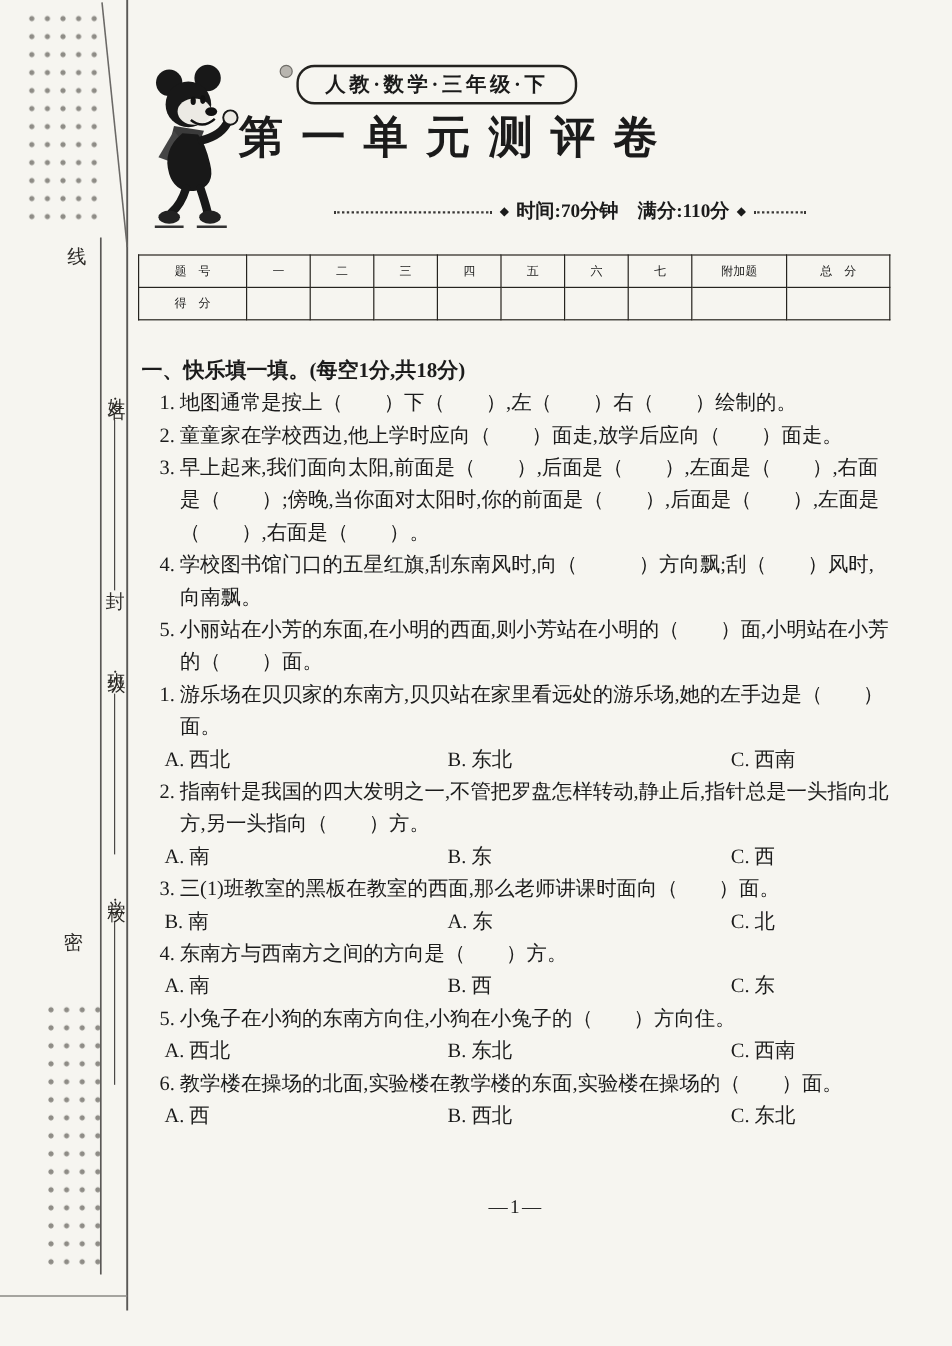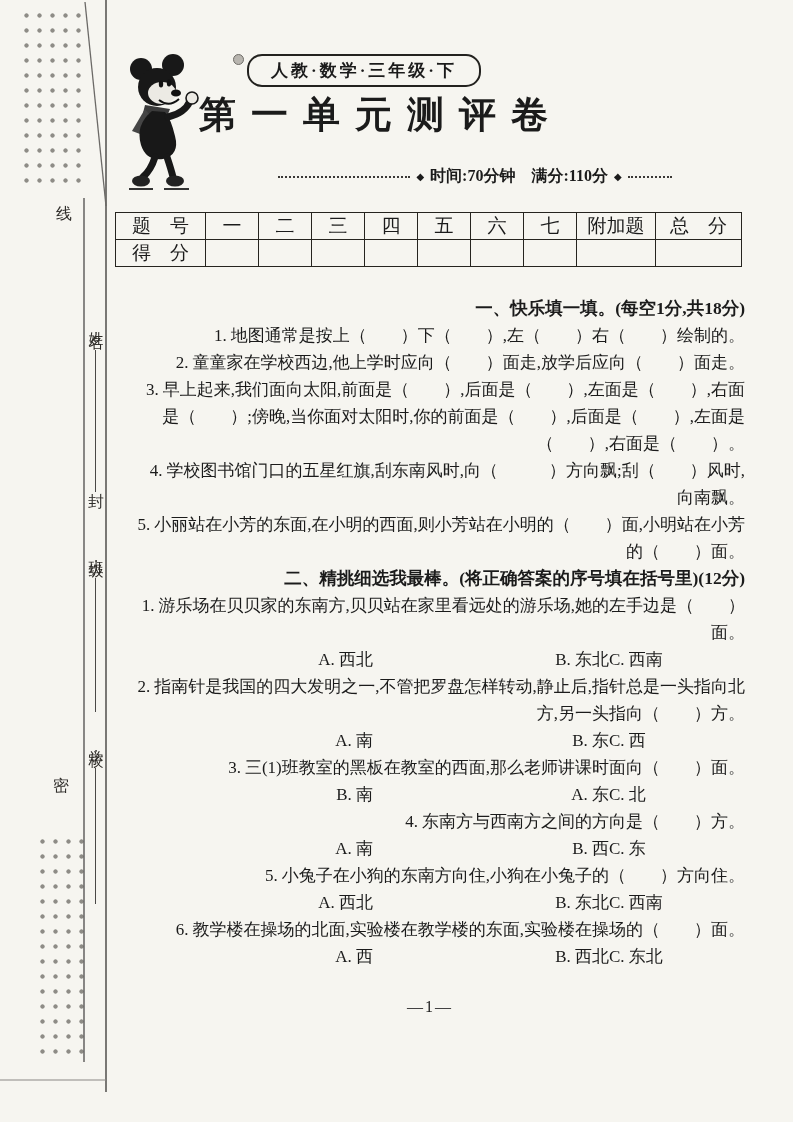--- a/index.html
+++ b/index.html
@@ -69,25 +69,25 @@
   }
   .leader { border-top:2.6px dotted #3a3836; height:0; }
   .leader-left { width:132px; }
   .leader-right { width:44px; }
   .diamond { font-size:10px; line-height:1; color:#1b1b1b; }
 
   
   .score-table { border-collapse:collapse; width:626px; table-layout:fixed; }
   .score-table td {
     border:1.8px solid #26241f; height:27px; text-align:center;
-    font-size:19px; padding:0 2px;
+    font-size:10px; padding:0 2px;
   }
 
   
-  .part { font-size:17px;text-align:right; }
+  .part { font-size:17px; }
   .part-1 { margin-top:28px; }
   .part-heading { font-size:17.5px; font-weight:bold; line-height:27px; margin-left:3px; }
   .question {
     margin-left:18px; padding-left:17px; text-indent:-17px; line-height:27px;
   }
   .q-num { padding-right:4px; }
   .options { margin-left:22px; display:flex; line-height:27px; }
   .opt { width:236px; }
   .opt:last-child { width:auto; }
 
@@ -232,21 +232,20 @@
           <span class="q-num">4.</span><span class="q-text">学校图书馆门口的五星红旗,刮东南风时,向（　　　）方向飘;刮（　　）风时,向南飘。</span>
         </div>
 
         <div class="question">
           <span class="q-num">5.</span><span class="q-text">小丽站在小芳的东面,在小明的西面,则小芳站在小明的（　　）面,小明站在小芳的（　　）面。</span>
         </div>
 
     </section>
 
     <section class="part part-2">
-      <h2 class="part-heading">二、精挑细选我最棒。(将正确答案的序号填在括号里)(12分)</h2>
 
         <div class="question">
           <span class="q-num">1.</span><span class="q-text">游乐场在贝贝家的东南方,贝贝站在家里看远处的游乐场,她的左手边是（　　）面。</span>
         </div>
         <div class="options">
           <span class="opt">A. 西北</span>
           <span class="opt">B. 东北</span>
           <span class="opt">C. 西南</span>
         </div>
 

